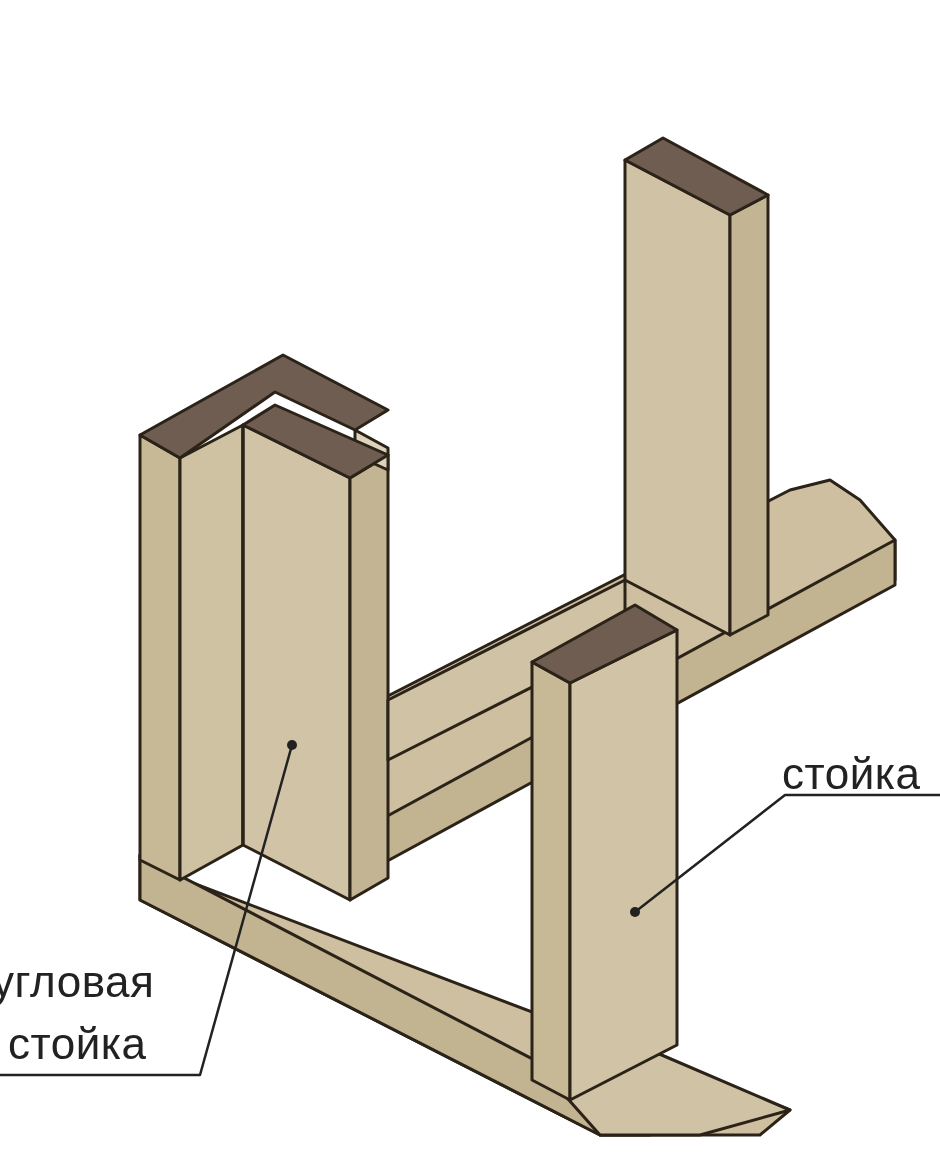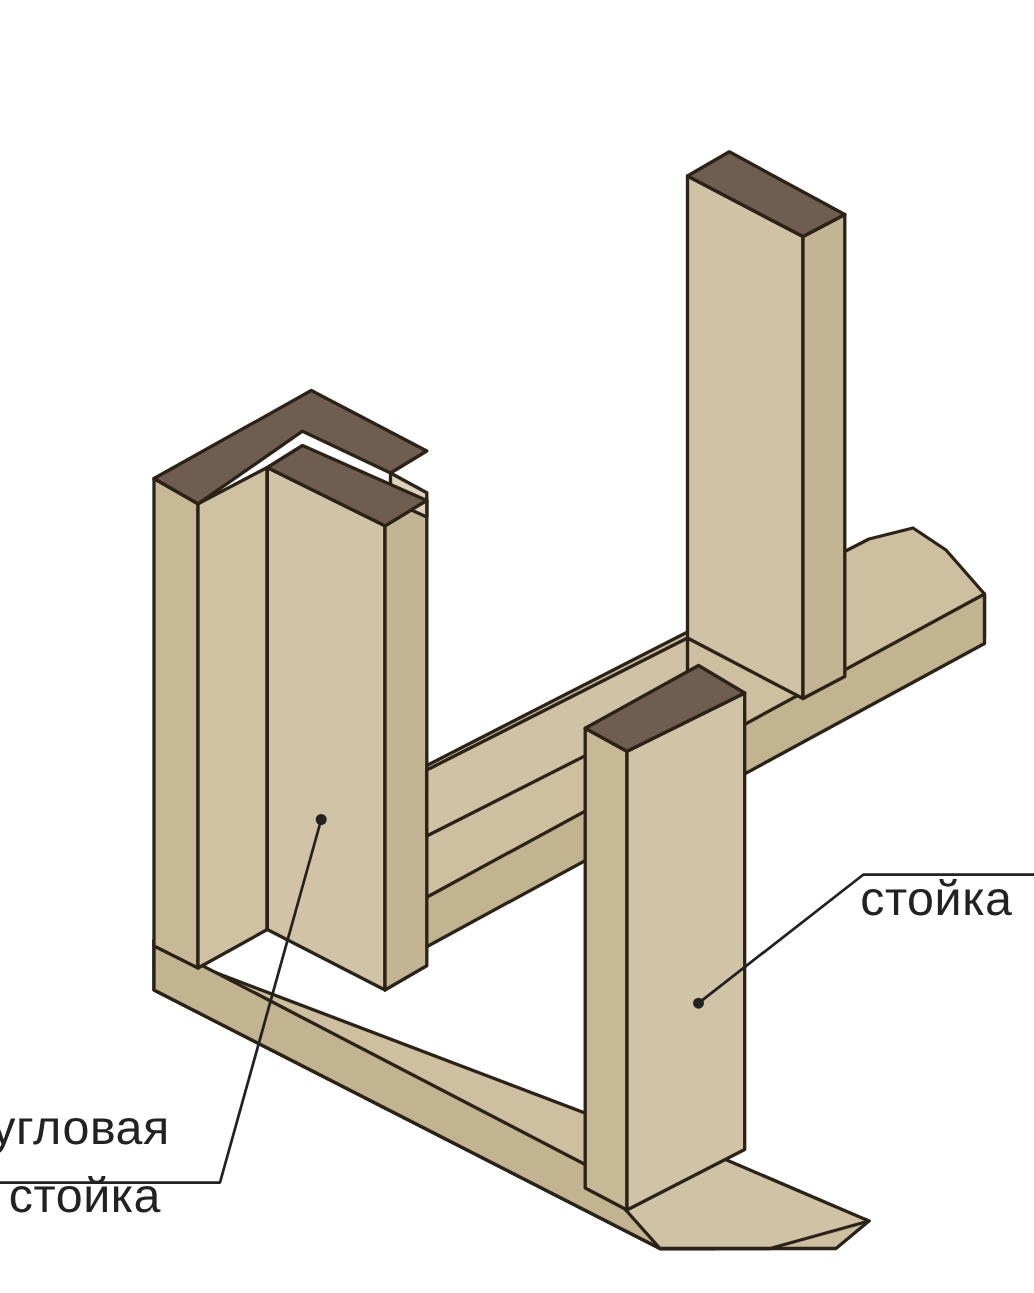--- a/index.html
+++ b/index.html
@@ -1,18 +1,18 @@
 <!DOCTYPE html>
 <html><head>
 <meta charset="utf-8">
 <style>
   html,body{margin:0;padding:0;background:#ffffff;}
   body{width:940px;height:1175px;overflow:hidden;position:relative;font-family:"Liberation Sans",sans-serif;}
   #diagram{position:absolute;left:0;top:0;width:940px;height:1175px;}
-  .lbl{position:absolute;font-family:"Liberation Sans",sans-serif;font-size:44px;color:#222;letter-spacing:0.5px;line-height:1;margin-top:44px;}
+  .lbl{position:absolute;font-family:"Liberation Sans",sans-serif;font-size:44px;color:#222;letter-spacing:0.5px;line-height:1;}
 </style>
 </head>
 <body>
 
 <svg id="diagram" viewBox="0 0 940 1175" xmlns="http://www.w3.org/2000/svg">
   <g stroke="#2b2218" stroke-width="3" stroke-linejoin="round" fill="#c9bb9a">
 
     <g>
       <polygon points="380,700 790,490 830,480 860,500 895,540 895,580 380,850" fill="#cdbf9f"></polygon>
       <polygon points="380,820 895,540 895,585 380,865" fill="#c2b391"></polygon>

